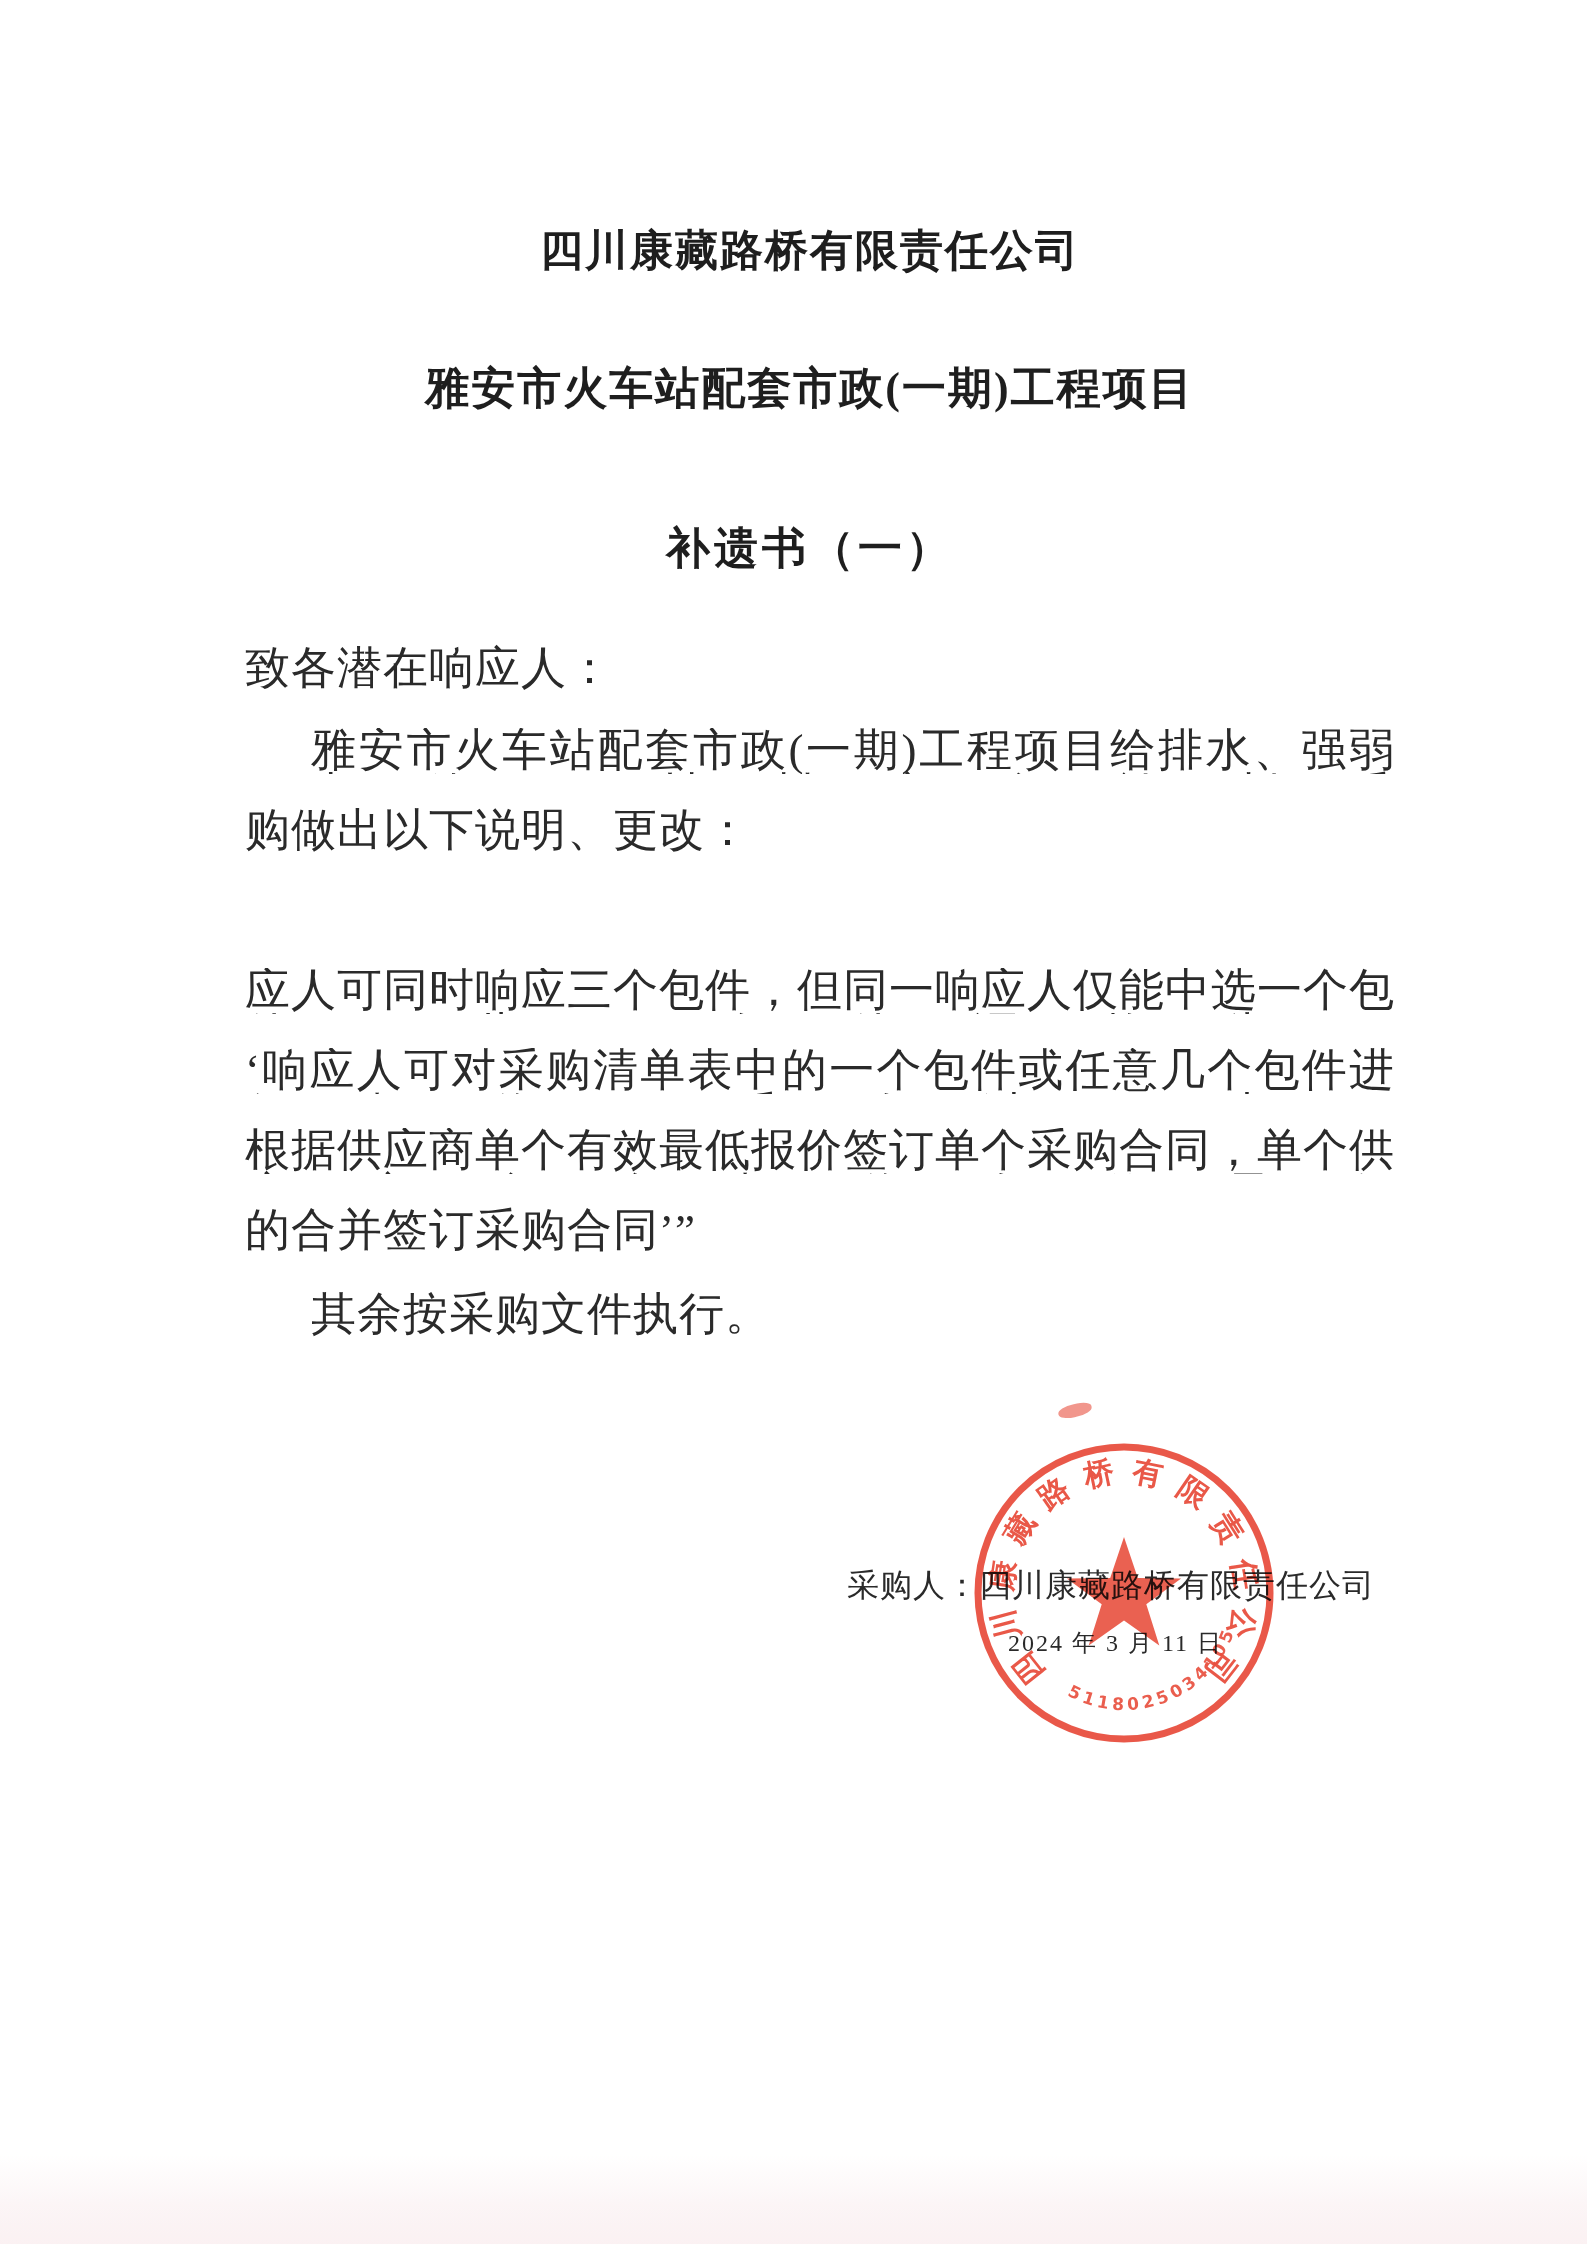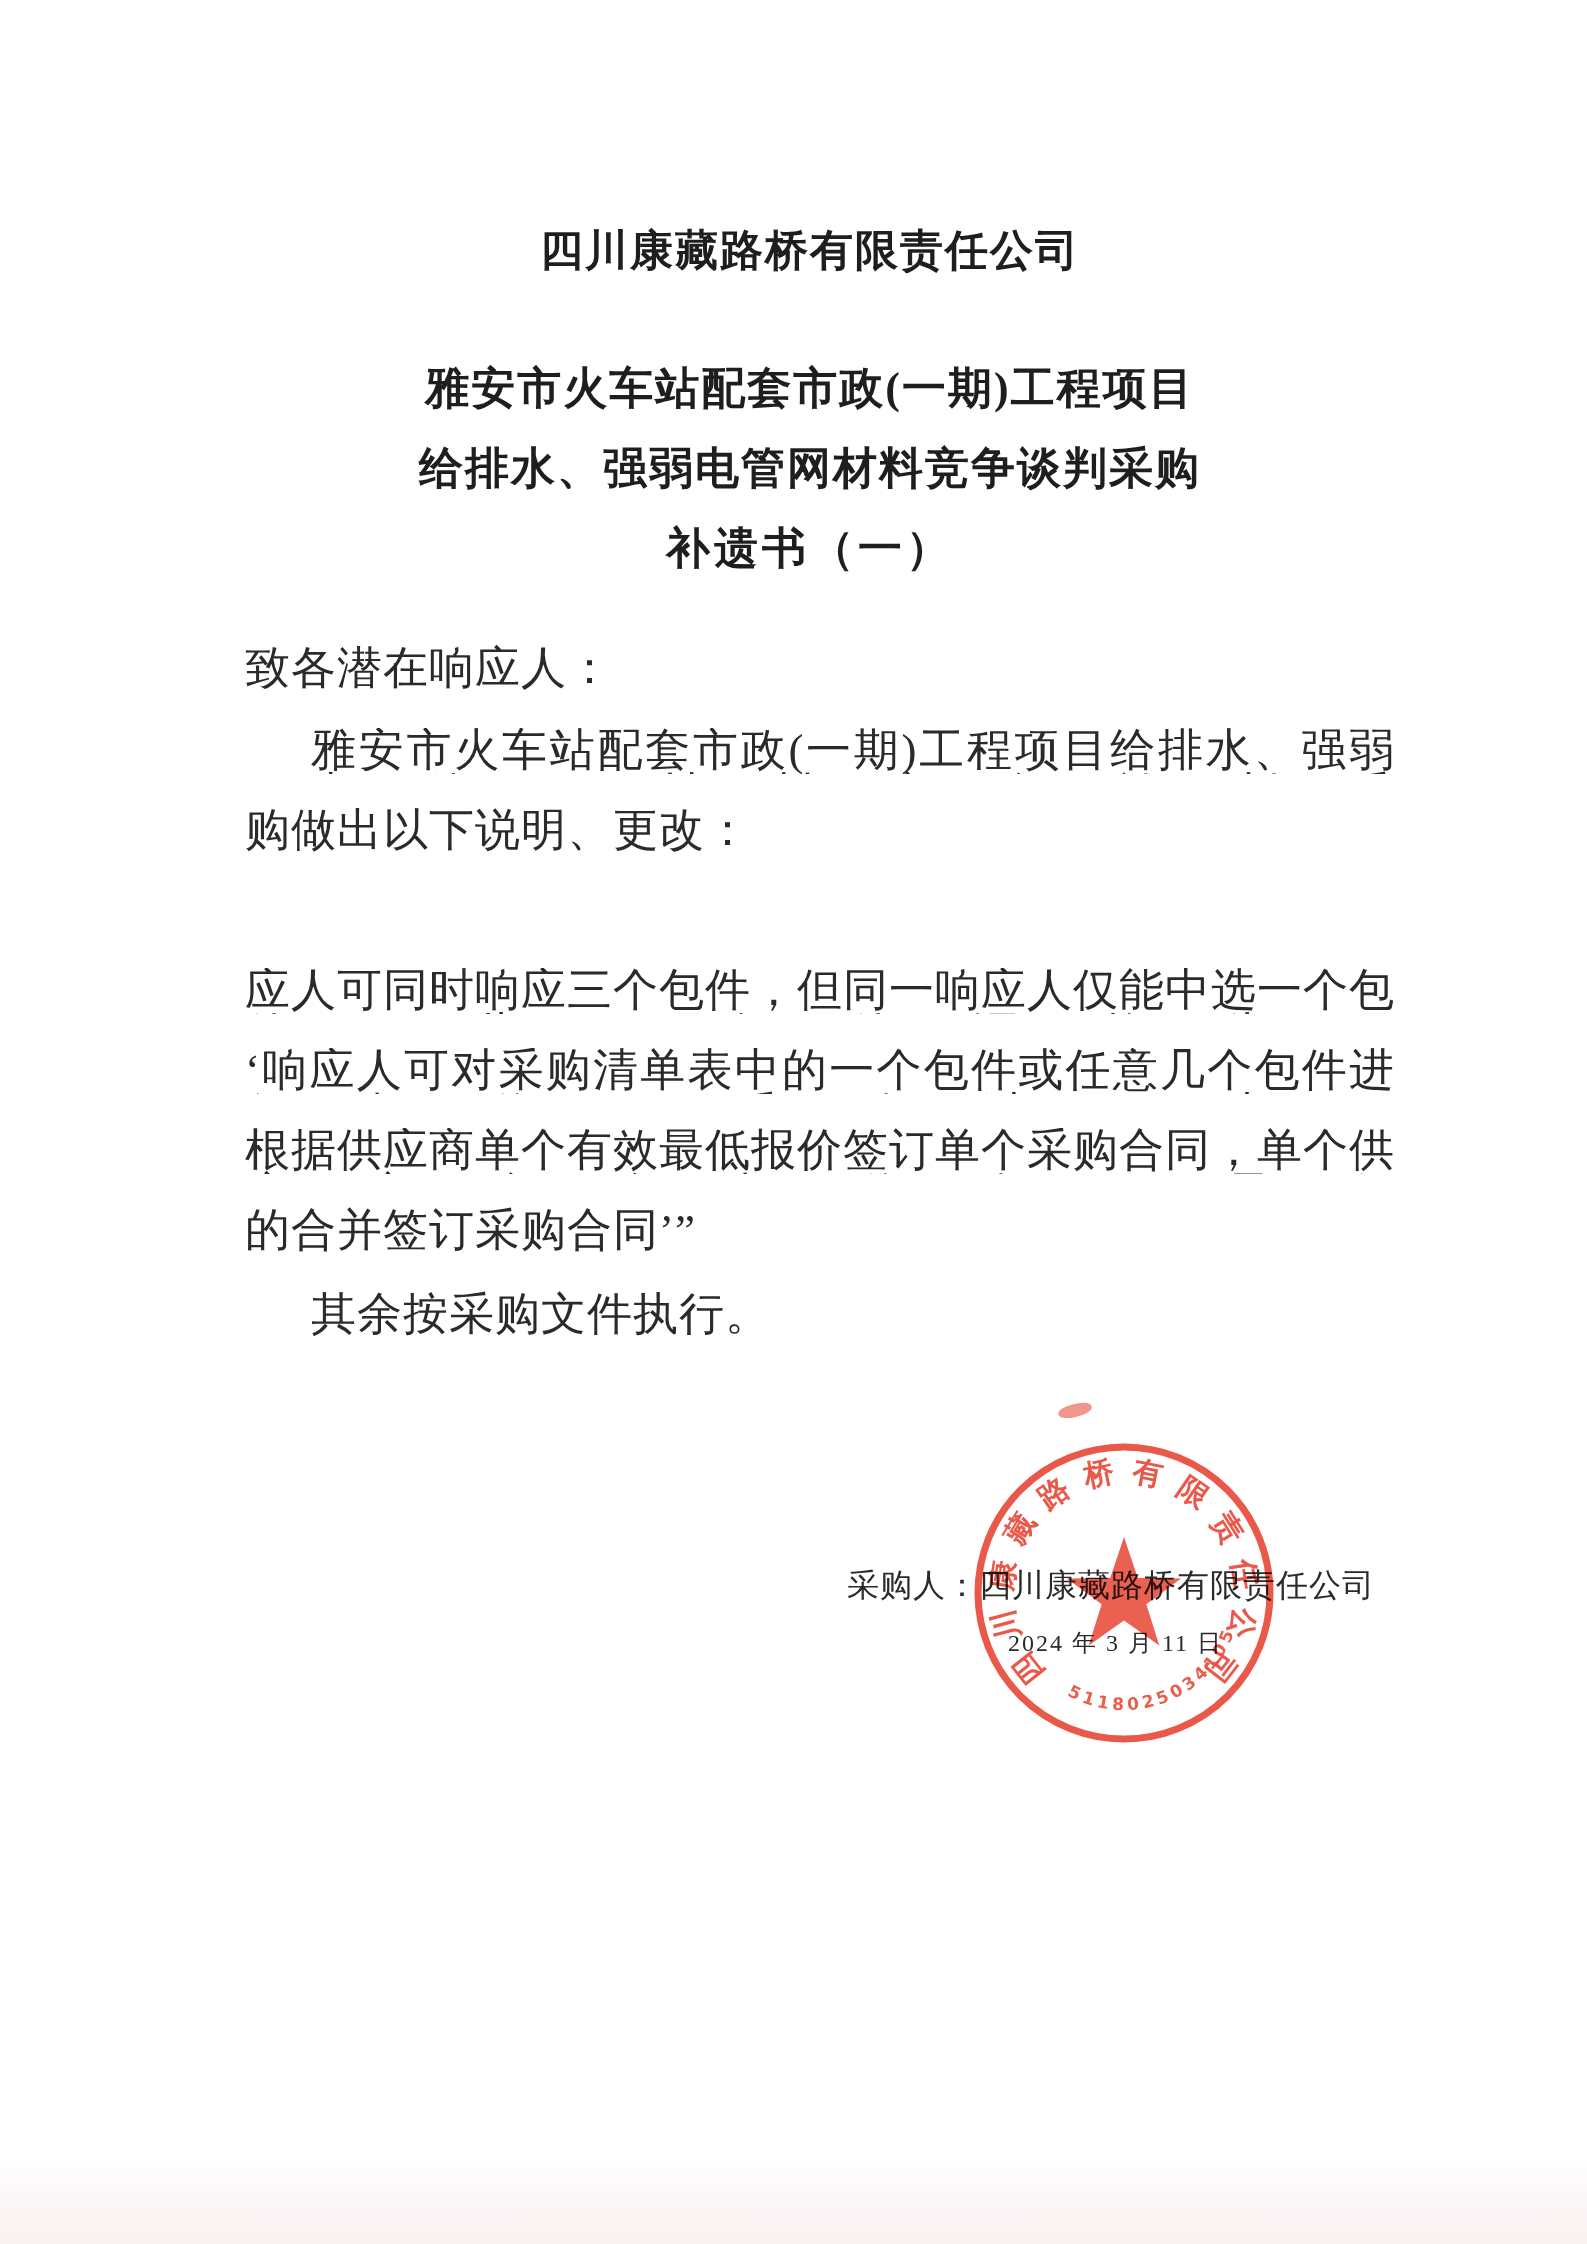--- a/index.html
+++ b/index.html
@@ -67,21 +67,20 @@
     pointer-events:none;
   }
 </style>
 </head>
 <body>
 
 <div class="page">
 
   <h1 class="title t1">四川康藏路桥有限责任公司</h1>
   <h2 class="title t2">雅安市火车站配套市政(一期)工程项目</h2>
-  <h2 class="title t3">给排水、强弱电管网材料竞争谈判采购</h2>
   <h2 class="title t4">补遗书（一）</h2>
 
   <div class="bline sal">致各潜在响应人：</div>
 
   <div class="bline ln0 just">雅安市火车站配套市政(一期)工程项目给排水、强弱电管网材料竞争谈判采</div>
   <div class="bline ln1">购做出以下说明、更改：</div>
   <div class="bline ln3 just">应人可同时响应三个包件，但同一响应人仅能中选一个包件’ 此项条件调整为：</div>
   <div class="bline ln4 just">‘响应人可对采购清单表中的一个包件或任意几个包件进行报价，采购过程中，</div>
   <div class="bline ln5 just">根据供应商单个有效最低报价签订单个采购合同，单个供应商多个报价有效最低</div>
   <div class="bline ln6">的合并签订采购合同’”</div>

